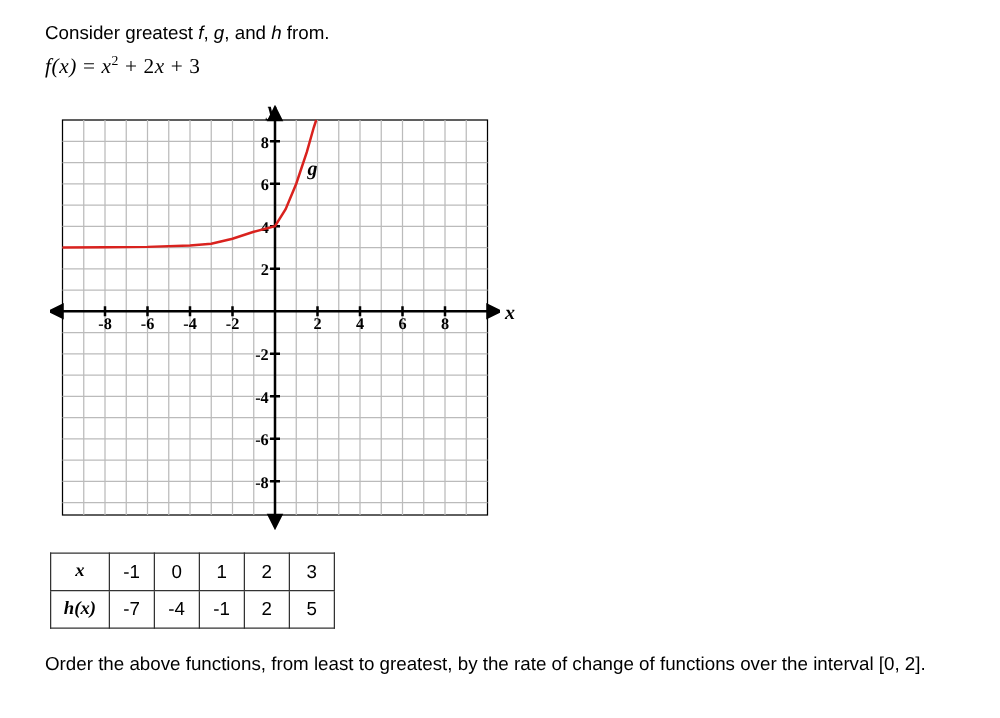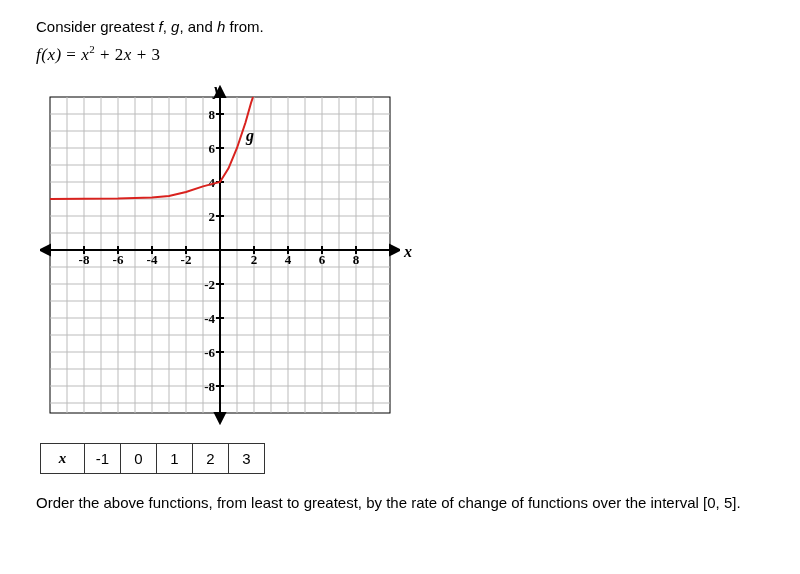--- a/index.html
+++ b/index.html
@@ -202,16 +202,24 @@
 <table class="h-table">
   <tbody>
       <tr>
     <td class="hdr">x</td>
     <td>-1</td>
     <td>0</td>
     <td>1</td>
     <td>2</td>
     <td>3</td>
   </tr>
+  <tr>
+    <td class="hdr">h(x)</td>
+    <td>-7</td>
+    <td>-4</td>
+    <td>-1</td>
+    <td>2</td>
+    <td>5</td>
+  </tr>
 </tbody>
   </table>
 
-<p class="question">Order the above functions, from least to greatest, by the rate of change of functions over the interval [0, 5].</p>
+<p class="question">Order the above functions, from least to greatest, by the rate of change of functions over the interval [0, 2].</p>
 
 </body></html>

